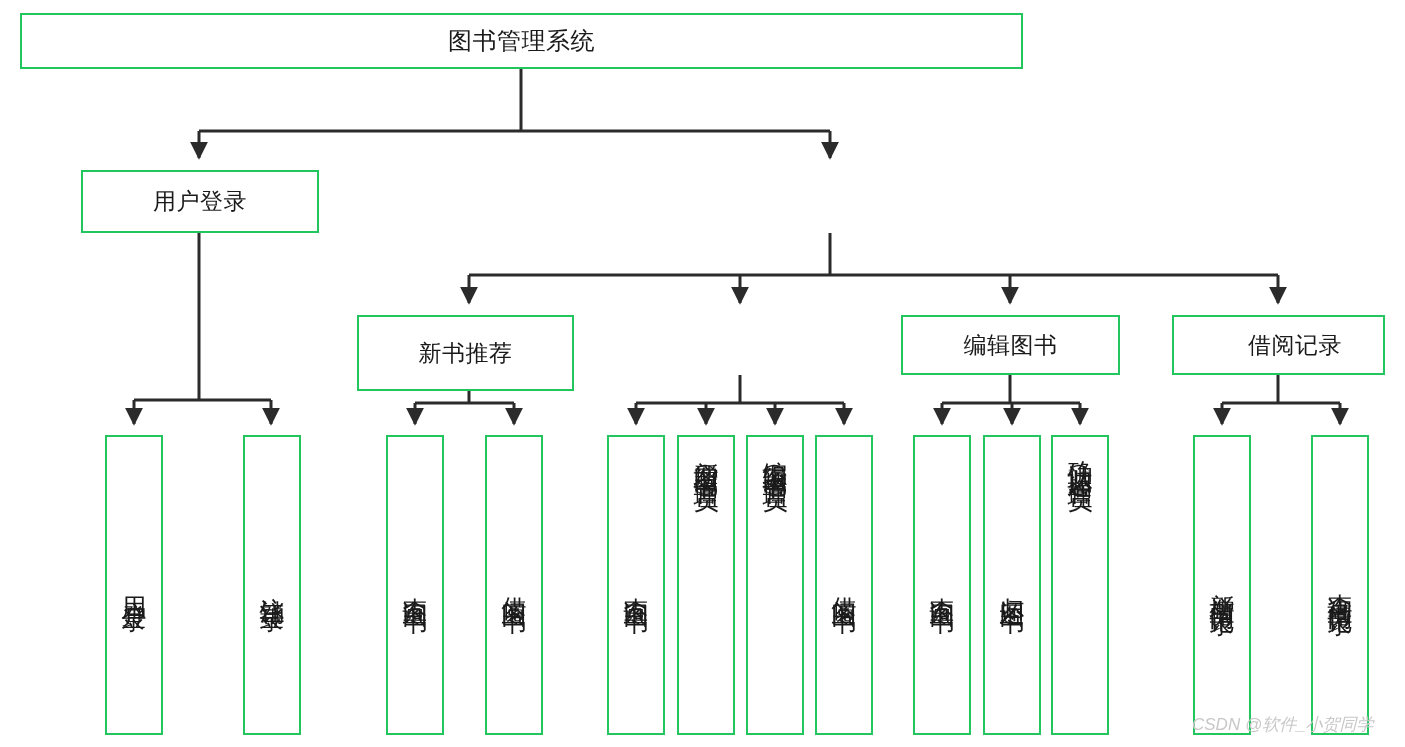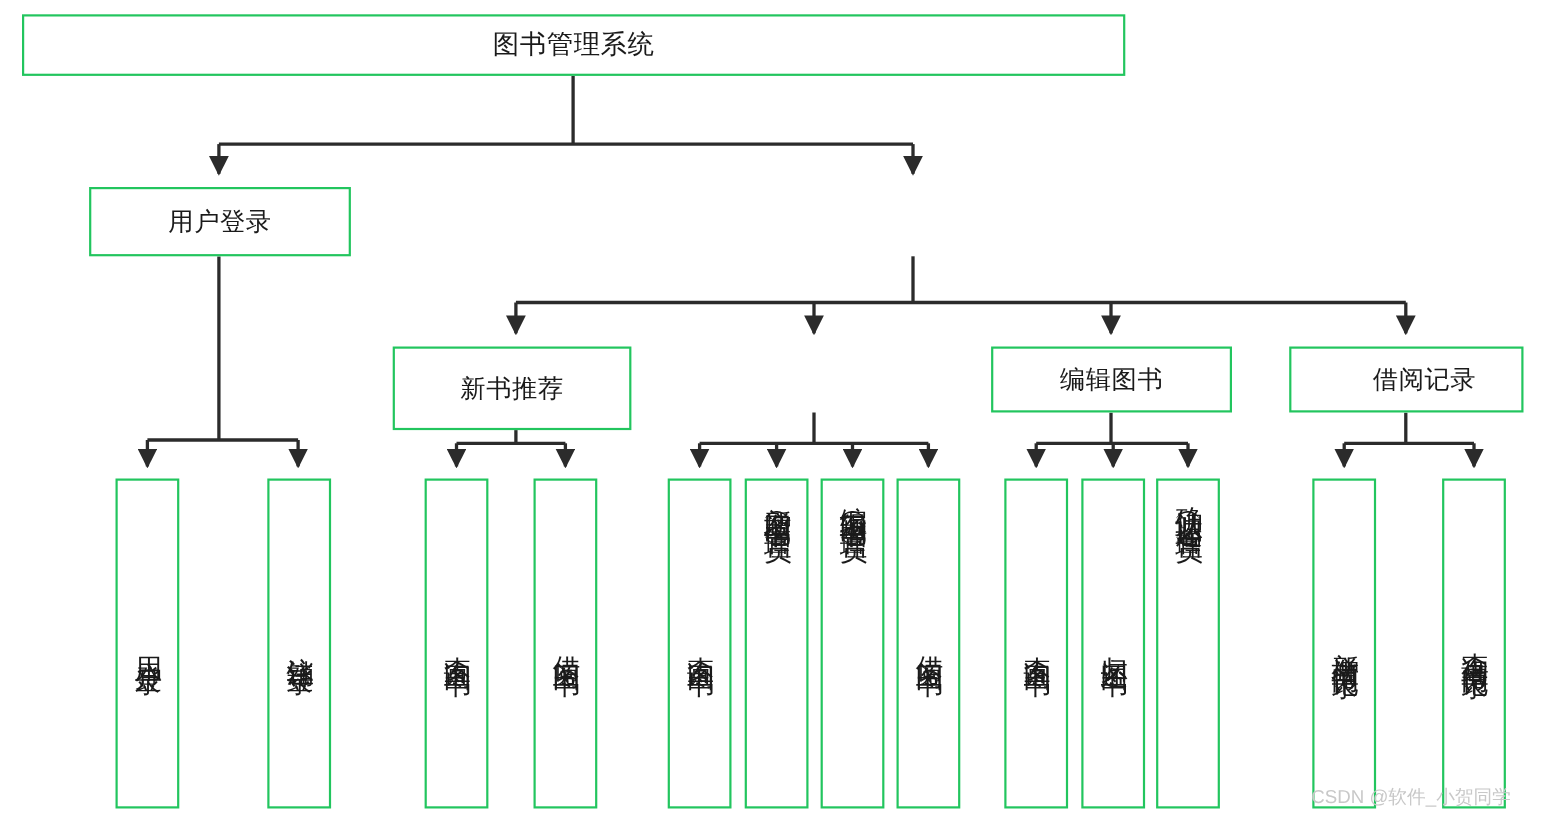--- a/index.html
+++ b/index.html
@@ -71,20 +71,21 @@
   }
   #watermark {
     position: absolute;
     color: #c8c8c8;
     font-size: 17px;
     white-space: nowrap;
     z-index: 5;
     left: 1192px;
     top: 713px;
     font-family: "Liberation Sans", "DejaVu Sans", sans-serif;
+    font-style: italic;
   }
 </style>
 </head>
 <body>
 
 <div id="diagram-root">
 
   <svg id="edge-layer" viewBox="0 0 1405 747" xmlns="http://www.w3.org/2000/svg">
     <defs>
       <marker id="arrow" viewBox="0 0 10 10" refX="9" refY="5" markerWidth="6" markerHeight="6" orient="auto-start-reverse">

